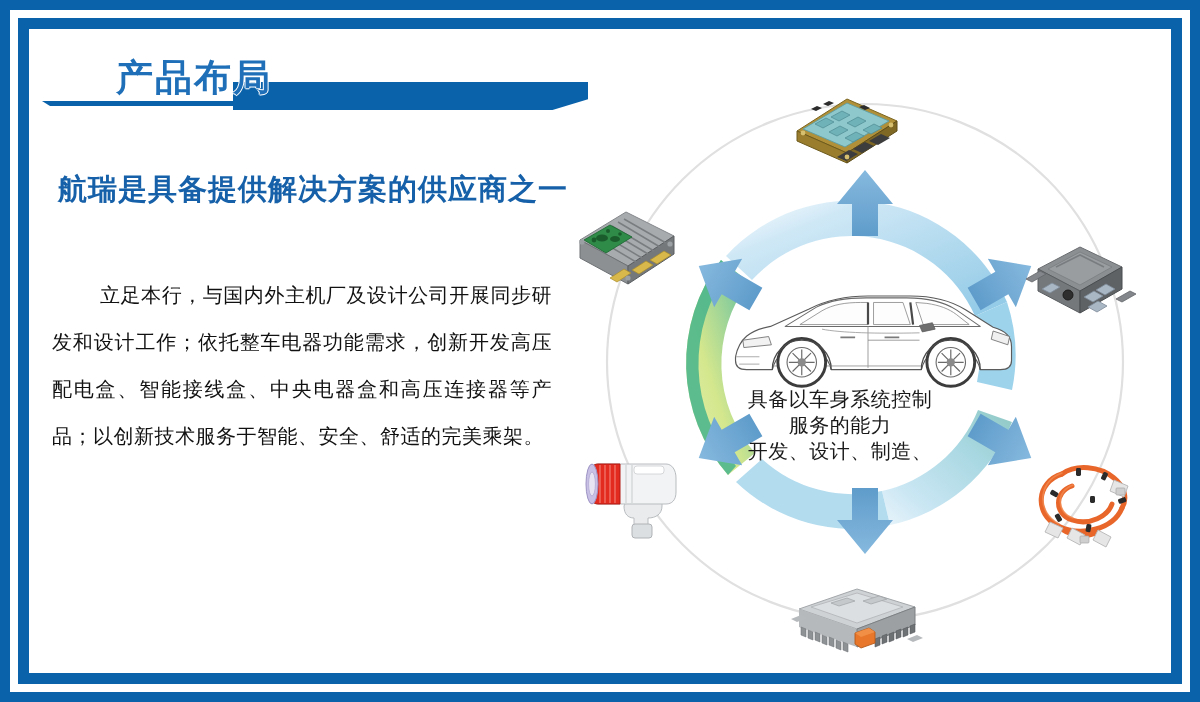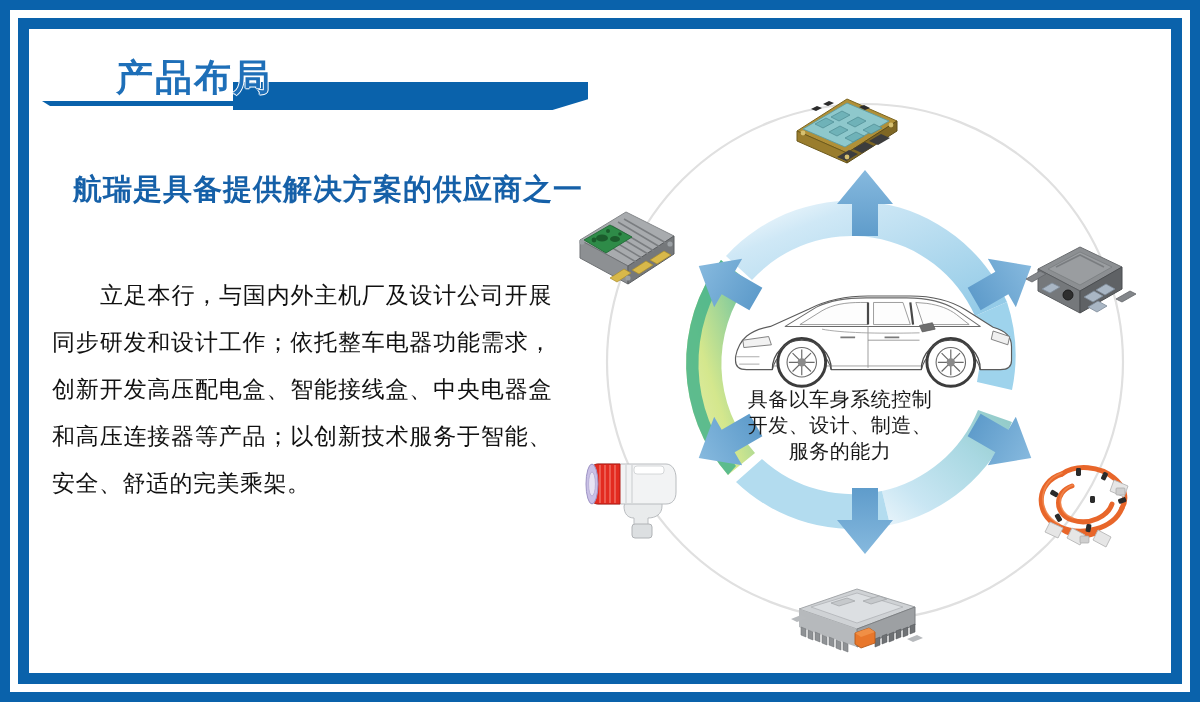--- a/index.html
+++ b/index.html
@@ -94,29 +94,28 @@
     position: absolute;
     left: 58px;
     top: 170px;
     width: 540px;
     font-family: "DejaVu Serif", "Liberation Serif", serif;
     font-size: 29px;
     font-weight: bold;
     color: #1560a8;
     letter-spacing: 1px;
     white-space: nowrap;
-    text-align: center;
   }
   .body-copy {
     position: absolute;
     left: 52px;
     top: 272px;
     width: 500px;
     font-family: "DejaVu Serif", "Liberation Serif", serif;
-    font-size: 23px;
+    font-size: 20px;
     color: #111111;
     line-height: 47px;
     text-align: justify;
     text-indent: 48px;
     letter-spacing: 0.5px;
   }
 
   
   .diagram {
     position: absolute;
@@ -267,22 +266,22 @@
         <circle cx="240" cy="84" r="4.5" fill="#8a8a8a" stroke="none"></circle>
 
         <path d="M 46 92 A 32 32 0 0 1 110 92" fill="none" stroke="#4a4a4a" stroke-width="1.4"></path>
         <path d="M 208 92 A 32 32 0 0 1 272 92" fill="none" stroke="#4a4a4a" stroke-width="1.4"></path>
       </g>
     </svg>
   </div>
 
   <div class="center-caption">
     <div>具备以车身系统控制</div>
+    <div>服务的能力</div>
     <div>开发、设计、制造、</div>
-    <div>服务的能力</div>
   </div>
 
   <div class="product" style="left:785px; top:83px;">
     <svg width="120" height="84" viewBox="0 0 120 84" xmlns="http://www.w3.org/2000/svg">
       <g transform="translate(4,4)">
         <path d="M 8 44 L 58 12 L 108 34 L 58 66 Z" fill="#b09038" stroke="#7d6620" stroke-width="1"></path>
         <path d="M 8 44 L 8 54 L 58 76 L 58 66 Z" fill="#9a7d2d" stroke="#6d5a1c" stroke-width="1"></path>
         <path d="M 58 66 L 58 76 L 108 44 L 108 34 Z" fill="#7f6724" stroke="#5e4c18" stroke-width="1"></path>
         <path d="M 14 42 L 58 16 L 100 34 L 56 60 Z" fill="#8ec8cc" stroke="#5e9ca2" stroke-width="0.9"></path>
         <g fill="#6fb2b8" stroke="#4e8b92" stroke-width="0.7">

